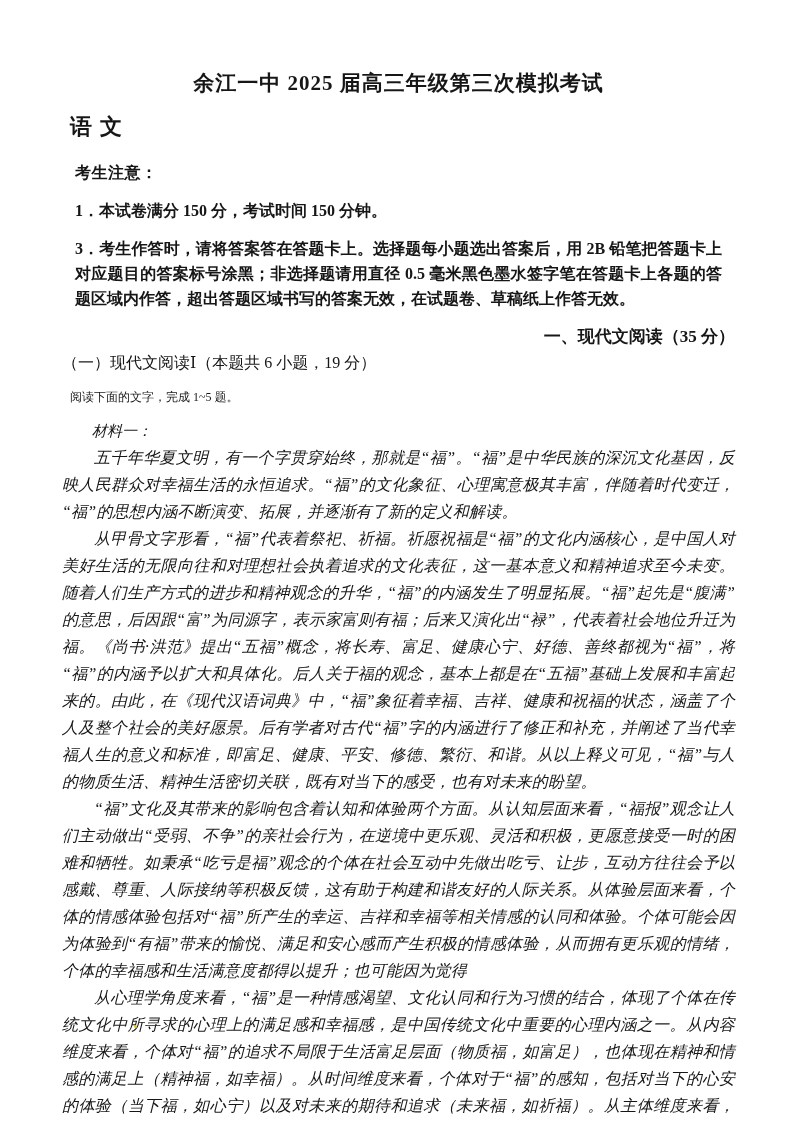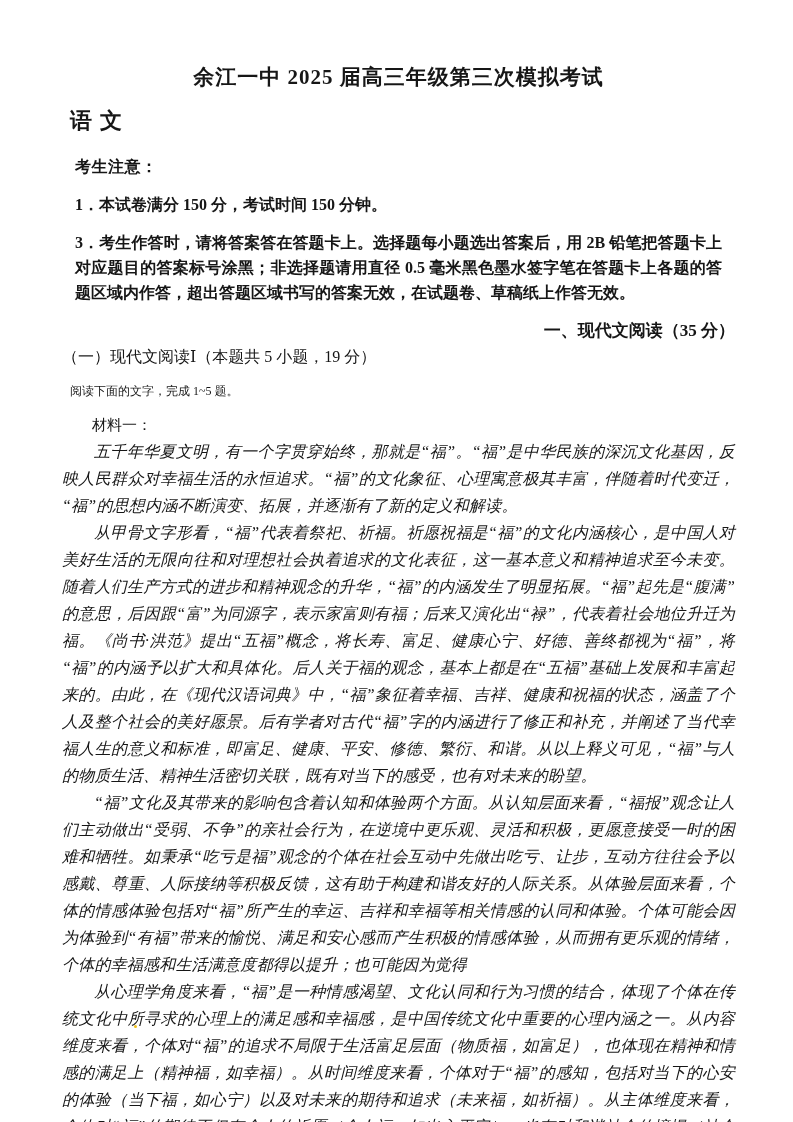--- a/index.html
+++ b/index.html
@@ -18,21 +18,21 @@
   }
   .page {
     box-sizing: border-box;
     width: 793px;
     height: 1122px;
     padding: 62px 58px 0 62px;
     position: relative;
   }
   
   .exam-title {
-    margin: 0 0 14px 0;
+    margin: 6px 0 14px 0;
     text-align: center;
     font-size: 21px;
     font-weight: bold;
     letter-spacing: 1px;
     line-height: 30px;
   }
   .subject-title {
     margin: 0 0 18px 0;
     text-align: left;
     font-size: 22px;
@@ -67,20 +67,21 @@
   }
   .instruction {
     margin: 8px;
     font-size: 12px;
     line-height: 26px;
   }
   
   .material-label {
     margin: 0;
     font-size: 15px;
+    font-style: italic;
     line-height: 26px;
     text-indent: 2em;
   }
   .material-para {
     margin: 0;
     font-size: 16px;
     font-style: italic;
     line-height: 27px;
     text-indent: 2em;
     text-align: justify;
@@ -108,21 +109,21 @@
   <h2 class="subject-title">语文</h2>
 
   <div class="notice">
     <p class="notice-heading">考生注意：</p>
     <p class="notice-item">1．本试卷满分 150 分，考试时间 150 分钟。</p>
     <p class="notice-item">3．考生作答时，请将答案答在答题卡上。选择题每小题选出答案后，用 2B 铅笔把答题卡上对应题目的答案标号涂黑；非选择题请用直径 0.5 毫米黑色墨水签字笔在答题卡上各题的答题区域内作答，超出答题区域书写的答案无效，在试题卷、草稿纸上作答无效。</p>
   </div>
 
   <div class="section">
     <p class="section-heading">一、现代文阅读（35 分）</p>
-    <p class="part-heading">（一）现代文阅读Ⅰ（本题共 5 小题，19 分）</p>
+    <p class="part-heading">（一）现代文阅读Ⅰ（本题共 6 小题，19 分）</p>
     <p class="instruction">阅读下面的文字，完成 1~5 题。</p>
 
     <div class="material">
       <p class="material-label">材料一：</p>
       <p class="material-para">五千年华夏文明，有一个字贯穿始终，那就是“福”。“福”是中华民族的深沉文化基因，反映人民群众对幸福生活的永恒追求。“福”的文化象征、心理寓意极其丰富，伴随着时代变迁，“福”的思想内涵不断演变、拓展，并逐渐有了新的定义和解读。</p>
       <p class="material-para">从甲骨文字形看，“福”代表着祭祀、祈福。祈愿祝福是“福”的文化内涵核心，是中国人对美好生活的无限向往和对理想社会执着追求的文化表征，这一基本意义和精神追求至今未变。随着人们生产方式的进步和精神观念的升华，“福”的内涵发生了明显拓展。“福”起先是“腹满”的意思，后因跟“富”为同源字，表示家富则有福；后来又演化出“禄”，代表着社会地位升迁为福。《尚书·洪范》提出“五福”概念，将长寿、富足、健康心宁、好德、善终都视为“福”，将“福”的内涵予以扩大和具体化。后人关于福的观念，基本上都是在“五福”基础上发展和丰富起来的。由此，在《现代汉语词典》中，“福”象征着幸福、吉祥、健康和祝福的状态，涵盖了个人及整个社会的美好愿景。后有学者对古代“福”字的内涵进行了修正和补充，并阐述了当代幸福人生的意义和标准，即富足、健康、平安、修德、繁衍、和谐。从以上释义可见，“福”与人的物质生活、精神生活密切关联，既有对当下的感受，也有对未来的盼望。</p>
       <p class="material-para">“福”文化及其带来的影响包含着认知和体验两个方面。从认知层面来看，“福报”观念让人们主动做出“受弱、不争”的亲社会行为，在逆境中更乐观、灵活和积极，更愿意接受一时的困难和牺牲。如秉承“吃亏是福”观念的个体在社会互动中先做出吃亏、让步，互动方往往会予以感戴、尊重、人际接纳等积极反馈，这有助于构建和谐友好的人际关系。从体验层面来看，个体的情感体验包括对“福”所产生的幸运、吉祥和幸福等相关情感的认同和体验。个体可能会因为体验到“有福”带来的愉悦、满足和安心感而产生积极的情感体验，从而拥有更乐观的情绪，个体的幸福感和生活满意度都得以提升；也可能因为觉得</p>
       <p class="material-para">从心理学角度来看，“福”是一种情感渴望、文化认同和行为习惯的结合，体现了个体在传统文化中所寻求的心理上的满足感和幸福感，是中国传统文化中重要的心理内涵之一。从内容维度来看，个体对“福”的追求不局限于生活富足层面（物质福，如富足），也体现在精神和情感的满足上（精神福，如幸福）。从时间维度来看，个体对于“福”的感知，包括对当下的心安的体验（当下福，如心宁）以及对未来的期待和追求（未来福，如祈福）。从主体维度来看，个体对“福”的期待不仅有个人的祈愿（个人福，如出入平安），也有对和谐社会的憧憬（社会福，如国泰民安）。</p>
     </div>
   </div>

